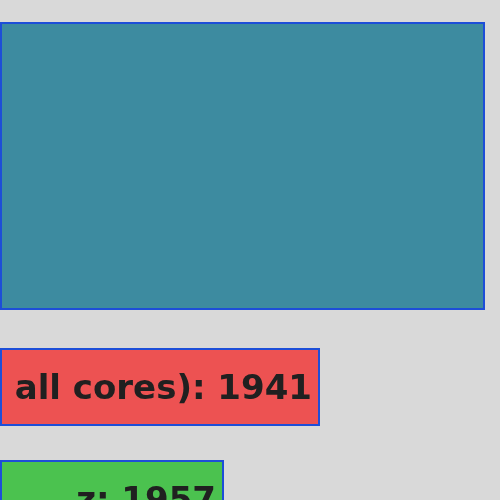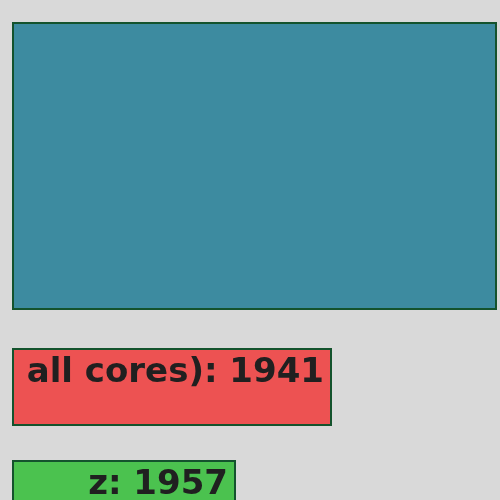--- a/index.html
+++ b/index.html
@@ -14,25 +14,25 @@
   .page {
     background: #d9d9d9;
     width: 500px;
     height: 500px;
     position: relative;
   }
   .bar {
     position: absolute;
     left: 0;
     box-sizing: border-box;
-    border: 2px solid #14532d;
+    border: 2px solid #1d4ed8;
     display: flex;
+    align-items: center;
     justify-content: flex-end;
     padding-right: 6px;
-    margin-left: 12px;
   }
   .bar-label {
     font-weight: 700;
     color: #202020;
     font-size: 34px;
     white-space: nowrap;
     letter-spacing: 0px;
   }
   .bar-top {
     background: #3d8ba0;

